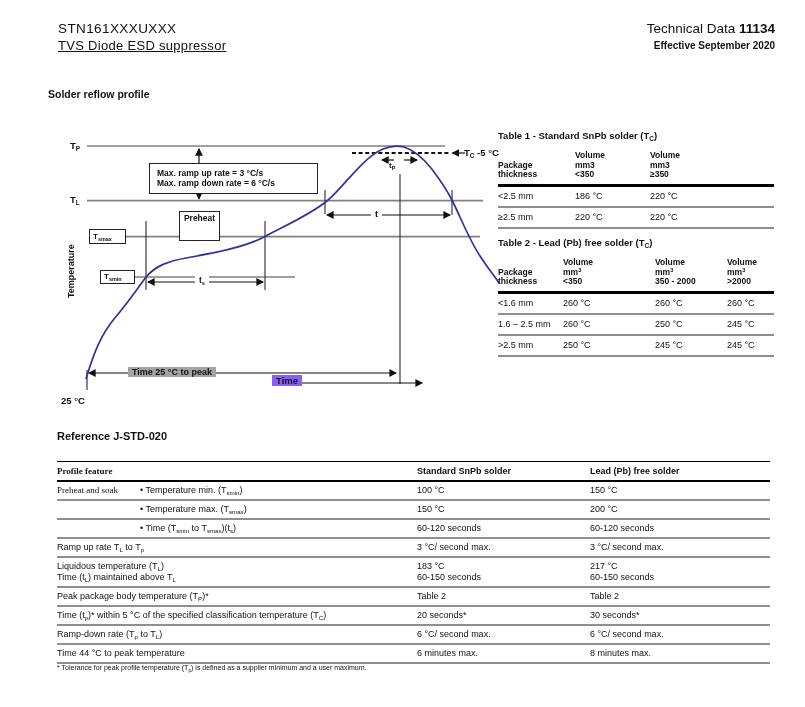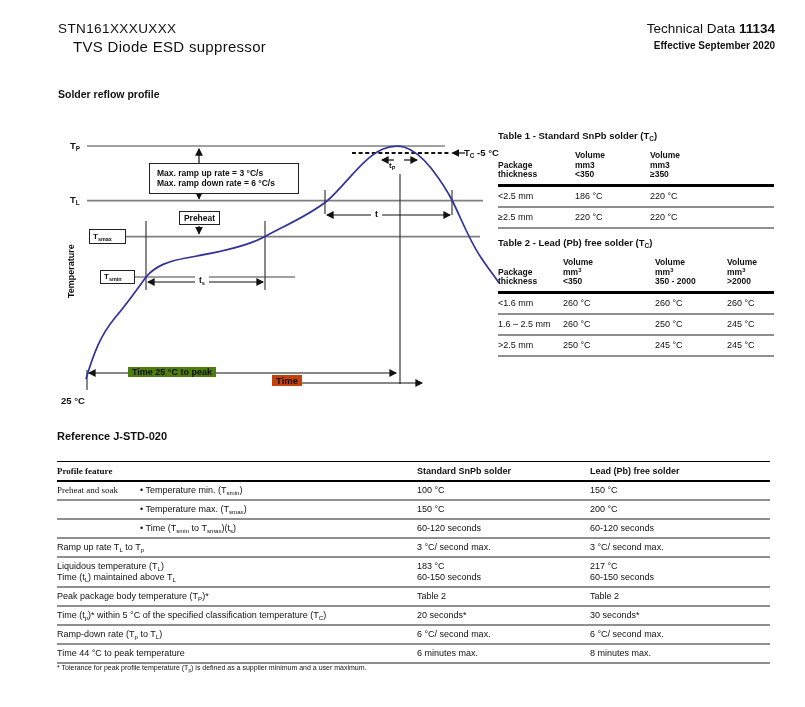--- a/index.html
+++ b/index.html
@@ -4,42 +4,42 @@
 <style>
   * { margin:0; padding:0; box-sizing:border-box; }
   html,body { width:805px; height:707px; background:#ffffff; }
   body { font-family:"Liberation Sans", sans-serif; color:#111; position:relative; overflow:hidden; }
   .abs { position:absolute; }
   sub { font-size:68%; vertical-align:-0.32em; line-height:0; }
   sup { font-size:68%; vertical-align:0.45em; line-height:0; }
 
   
   .part-no   { left:58px; top:21px;  font-size:13.5px; letter-spacing:.4px; }
-  .subtitle  { left:73px; top:38px;  font-size:15px; letter-spacing:.3px; }
+  .subtitle  { left:58px; top:38px;  font-size:13px; letter-spacing:.3px;text-decoration:underline; }
   .techdata  { right:30px; top:21px; font-size:13.5px; text-align:right; }
   .techdata b{ font-weight:bold; }
   .effective { right:30px; top:40px; font-size:10px; font-weight:bold; text-align:right; }
-  .section-title { left:58px; top:88px; font-size:10.5px; font-weight:bold; }
+  .section-title { left:48px; top:88px; font-size:10.5px; font-weight:bold; }
 
   
   .chart-svg { left:55px; top:118px; width:455px; height:282px; }
   .lbl { position:absolute; font-weight:bold; font-size:9.5px; white-space:nowrap; }
   .tp-axis { left:70px; top:140px; }
   .tl-axis { left:70px; top:194px; }
   .y-axis  { left:66px; top:236px; height:62px; writing-mode:vertical-rl; transform:rotate(180deg); font-size:9px; }
   .c25     { left:61px; top:365px;margin-top:30px; }
   .tc5     { left:464px; top:147px; }
   .tp-peak { left:389px; top:161px; font-size:8px; }
   .t-int   { left:371px; top:209px; font-size:9px; background:#fff; padding:0 4px; }
   .ts-int  { left:195px; top:275px; font-size:8.5px; background:#fff; padding:0 4px; }
-  .t2p     { left:128px; top:367px; font-size:9px; background:#4d7c0f; padding:0 4px; }
-  .x-axis  { left:272px; top:375px; font-size:9.5px; background:#c2410c; padding:0 4px;text-align:right; }
+  .t2p     { left:128px; top:367px; font-size:9px; background:#a3a3a3; padding:0 4px; }
+  .x-axis  { left:272px; top:375px; font-size:9.5px; background:#8b5cf6; padding:0 4px;text-align:right; }
   .cbox { position:absolute; border:1.2px solid #222; background:#fff; font-weight:bold; }
-  .ramp-box    { left:149px; top:163px; width:150px; height:31px; font-size:8.5px; line-height:10px; padding:4px 0 12px 7px; }
-  .preheat-box { left:179px; top:211px; width:41px; height:14px; font-size:8.5px; text-align:center; line-height:12px; }
+  .ramp-box    { left:149px; top:163px; width:169px; height:31px; font-size:8.5px; line-height:10px; padding:4px 0 12px 7px; }
+  .preheat-box { left:179px; top:211px; width:41px; height:30px; font-size:8.5px; text-align:center; line-height:12px; }
   .tsmax-box   { left:89px;  top:229px; width:37px; height:15px; font-size:8px; line-height:13px; padding-left:3px; }
   .tsmin-box   { left:100px; top:270px; width:35px; height:14px; font-size:8px; line-height:12px; padding-left:3px; }
 
   
   .stable { position:absolute; width:276px; }
   .t1 { left:498px; top:130px; }
   .t2 { left:498px; top:237px; }
   .stable .title { font-size:9.5px; font-weight:bold; margin-bottom:10px; }
   .shead { display:flex; align-items:flex-end; font-size:8.5px; font-weight:bold; line-height:9.5px;
            border-bottom:3px solid #000; padding-bottom:4px; }

